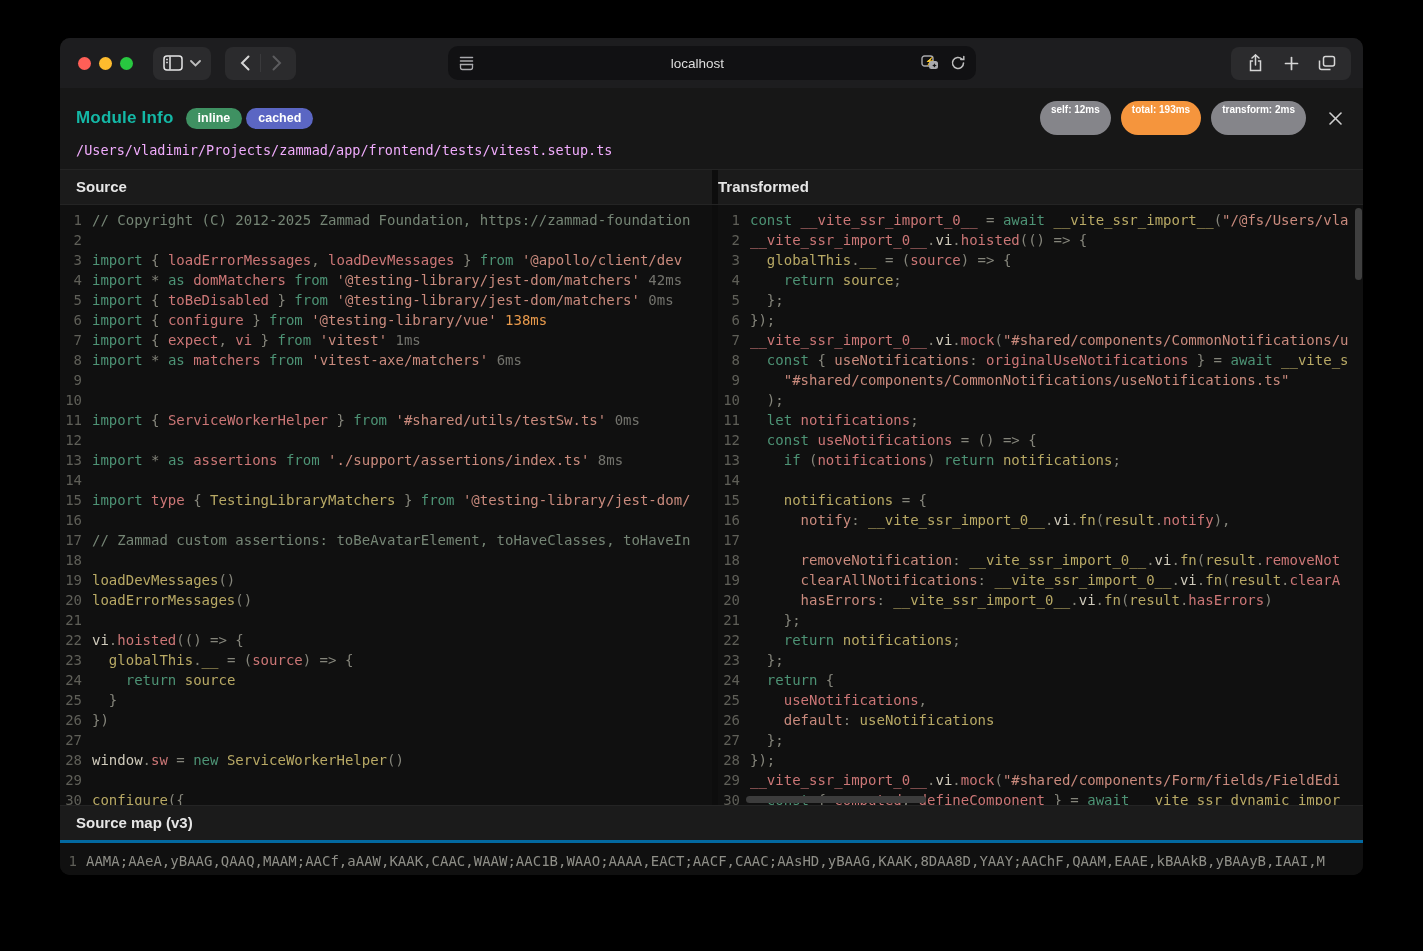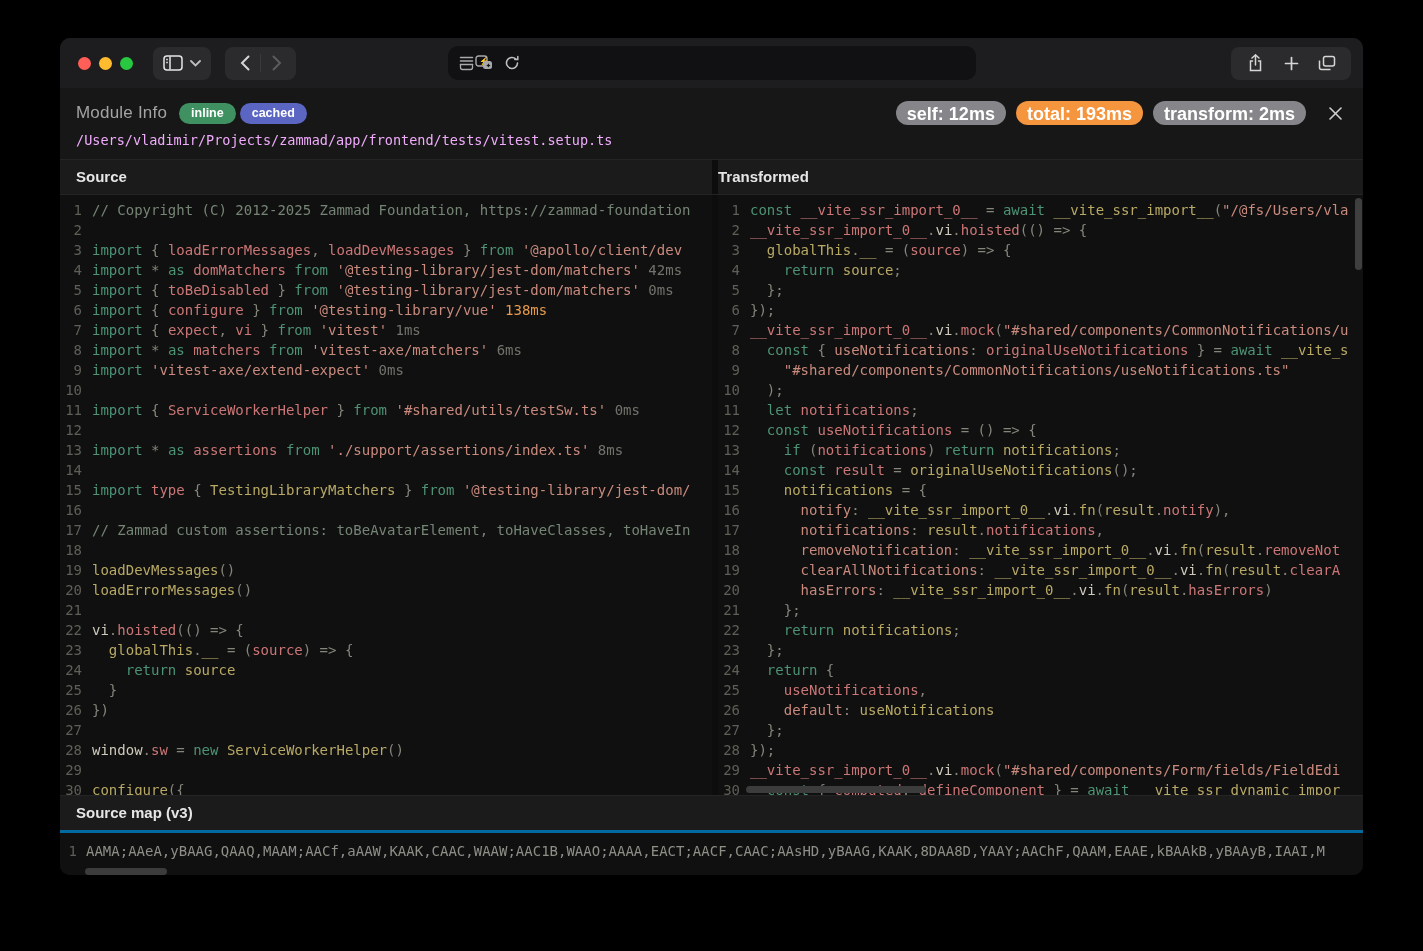--- a/index.html
+++ b/index.html
@@ -23,25 +23,25 @@
   .urlbar { position:absolute; left:50%; top:8px; transform:translateX(-50%); width:528px; height:34px;
             background:#111113; border-radius:10px; display:flex; align-items:center; padding:0 10px; }
   .urlbar .host { flex:1; text-align:center; color:#dedede; font-size:13.5px; }
   .url-right { display:flex; align-items:center; gap:10px; }
   .right-pill { margin-left:auto; padding:0 8px; gap:4px; }
   .tb-iconbtn { width:32px; height:28px; display:flex; align-items:center; justify-content:center; border-radius:6px; }
 
   
   .mod-header { background:#171717; padding:13px 16px 11px 16px; border-bottom:1px solid #242424; }
   .mod-title-row { display:flex; align-items:center; }
-  .mod-title { font-size:17px; font-weight:normal; color:#a3a3a3; letter-spacing:.2px; }
+  .mod-title { font-size:17px; font-weight:bold; color:#14b8a6; letter-spacing:.2px; }
   .badges { display:flex; gap:4px; margin-left:12px; }
   .badge { border-radius:999px; padding:3px 12px 4px; font-size:12.5px; font-weight:600; color:#fff; }
   .timings { margin-left:auto; display:flex; gap:10px; align-items:center; }
-  .timing { border-radius:999px; padding:3px 11px 0; font-size:18px; font-weight:700; color:#fff; }
+  .timing { border-radius:999px; padding:3px 11px 20px; font-size:10px; font-weight:700; color:#fff; }
   .timing.gray { background:#85858a; }
   .timing.orange { background:#f5953d; }
   .close-btn { margin-left:22px; margin-right:4px; color:#cfcfcf; cursor:pointer; line-height:0; }
   .mod-path { margin-top:7px; font-family:"DejaVu Sans Mono", monospace; font-size:13.5px; color:#f0abfc; white-space:nowrap; overflow:hidden; }
 
   
   .panel-headers { display:grid; grid-template-columns:652px 1fr; background:#1b1b1b; border-bottom:1px solid #242424; }
   .panel-header { font-size:15px; font-weight:bold; color:#e6e6e6; padding:8px 16px 9px; }
   .panel-header.right { border-left:6px solid #0d0d0d; padding-left:0; }
 
@@ -121,20 +121,21 @@
 
     <div class="urlbar">
       <span class="icon">
         <svg width="17" height="15" viewBox="0 0 17 15" fill="none" stroke="#a9a9ad" stroke-width="1.5" stroke-linecap="round">
           <path d="M2.5 1.5 h12"></path>
             <path d="M2.5 5 h12"></path>
             <path d="M2.5 8.5 h12"></path>
           <path d="M2.5 8.5 v3 a2 2 0 0 0 2 2 h8 a2 2 0 0 0 2-2 v-3" stroke-width="1.3"></path>
         </svg>
       </span>
+      <span class="host">localhost</span>
       <span class="url-right">
         <span class="icon">
           <svg width="19" height="16" viewBox="0 0 19 16" fill="none">
             <rect x="1" y="1" width="11" height="10" rx="2.5" stroke="#a9a9ad" stroke-width="1.4"></rect>
             <text x="4" y="9" font-size="8" fill="#a9a9ad" font-family="sans-serif">⚡</text>
             <rect x="8" y="6" width="9" height="8" rx="2.5" fill="#a9a9ad"></rect>
             <text x="10.5" y="12.5" font-size="7" fill="#111" font-family="sans-serif">✦</text>
           </svg>
         </span>
         <span class="icon">
@@ -199,21 +200,21 @@
   <div class="code-wrap">
     <div class="code-panel" id="source-code">
         <div class="code-line"><span class="ln">1</span><span class="lc"><span class="tok-m">// Copyright (C) 2012-2025 Zammad Foundation, https://zammad-foundation</span></span></div>
         <div class="code-line"><span class="ln">2</span><span class="lc"></span></div>
         <div class="code-line"><span class="ln">3</span><span class="lc"><span class="tok-k">import</span><span class="tok-p"> { </span><span class="tok-r">loadErrorMessages</span><span class="tok-p">, </span><span class="tok-r">loadDevMessages</span><span class="tok-p"> } </span><span class="tok-k">from</span><span class="tok-p"> </span><span class="tok-s">'@apollo/client/dev</span></span></div>
         <div class="code-line"><span class="ln">4</span><span class="lc"><span class="tok-k">import</span><span class="tok-p"> * </span><span class="tok-k">as</span><span class="tok-p"> </span><span class="tok-r">domMatchers</span><span class="tok-p"> </span><span class="tok-k">from</span><span class="tok-p"> </span><span class="tok-s">'@testing-library/jest-dom/matchers'</span><span class="tok-t"> 42ms</span></span></div>
         <div class="code-line"><span class="ln">5</span><span class="lc"><span class="tok-k">import</span><span class="tok-p"> { </span><span class="tok-r">toBeDisabled</span><span class="tok-p"> } </span><span class="tok-k">from</span><span class="tok-p"> </span><span class="tok-s">'@testing-library/jest-dom/matchers'</span><span class="tok-t"> 0ms</span></span></div>
         <div class="code-line"><span class="ln">6</span><span class="lc"><span class="tok-k">import</span><span class="tok-p"> { </span><span class="tok-r">configure</span><span class="tok-p"> } </span><span class="tok-k">from</span><span class="tok-p"> </span><span class="tok-s">'@testing-library/vue'</span><span class="tok-o"> 138ms</span></span></div>
         <div class="code-line"><span class="ln">7</span><span class="lc"><span class="tok-k">import</span><span class="tok-p"> { </span><span class="tok-r">expect</span><span class="tok-p">, </span><span class="tok-r">vi</span><span class="tok-p"> } </span><span class="tok-k">from</span><span class="tok-p"> </span><span class="tok-s">'vitest'</span><span class="tok-t"> 1ms</span></span></div>
         <div class="code-line"><span class="ln">8</span><span class="lc"><span class="tok-k">import</span><span class="tok-p"> * </span><span class="tok-k">as</span><span class="tok-p"> </span><span class="tok-r">matchers</span><span class="tok-p"> </span><span class="tok-k">from</span><span class="tok-p"> </span><span class="tok-s">'vitest-axe/matchers'</span><span class="tok-t"> 6ms</span></span></div>
-        <div class="code-line"><span class="ln">9</span><span class="lc"><span class="tok-k">import</span><span class="tok-p"> </span><span class="tok-s">'vitest-axe/extend-expect'</span><span class="tok-t"> 0ms</span></span></div>
+        <div class="code-line"><span class="ln">9</span></div>
         <div class="code-line"><span class="ln">10</span><span class="lc"></span></div>
         <div class="code-line"><span class="ln">11</span><span class="lc"><span class="tok-k">import</span><span class="tok-p"> { </span><span class="tok-r">ServiceWorkerHelper</span><span class="tok-p"> } </span><span class="tok-k">from</span><span class="tok-p"> </span><span class="tok-s">'#shared/utils/testSw.ts'</span><span class="tok-t"> 0ms</span></span></div>
         <div class="code-line"><span class="ln">12</span><span class="lc"></span></div>
         <div class="code-line"><span class="ln">13</span><span class="lc"><span class="tok-k">import</span><span class="tok-p"> * </span><span class="tok-k">as</span><span class="tok-p"> </span><span class="tok-r">assertions</span><span class="tok-p"> </span><span class="tok-k">from</span><span class="tok-p"> </span><span class="tok-s">'./support/assertions/index.ts'</span><span class="tok-t"> 8ms</span></span></div>
         <div class="code-line"><span class="ln">14</span><span class="lc"></span></div>
         <div class="code-line"><span class="ln">15</span><span class="lc"><span class="tok-k">import</span><span class="tok-p"> </span><span class="tok-r">type</span><span class="tok-p"> { </span><span class="tok-y">TestingLibraryMatchers</span><span class="tok-p"> } </span><span class="tok-k">from</span><span class="tok-p"> </span><span class="tok-s">'@testing-library/jest-dom/</span></span></div>
         <div class="code-line"><span class="ln">16</span><span class="lc"></span></div>
         <div class="code-line"><span class="ln">17</span><span class="lc"><span class="tok-m">// Zammad custom assertions: toBeAvatarElement, toHaveClasses, toHaveIn</span></span></div>
         <div class="code-line"><span class="ln">18</span><span class="lc"></span></div>
         <div class="code-line"><span class="ln">19</span><span class="lc"><span class="tok-y">loadDevMessages</span><span class="tok-p">()</span></span></div>
@@ -238,24 +239,24 @@
         <div class="code-line"><span class="ln">4</span><span class="lc"><span class="tok-p">    </span><span class="tok-k">return</span><span class="tok-p"> </span><span class="tok-y">source</span><span class="tok-p">;</span></span></div>
         <div class="code-line"><span class="ln">5</span><span class="lc"><span class="tok-p">  };</span></span></div>
         <div class="code-line"><span class="ln">6</span><span class="lc"><span class="tok-p">});</span></span></div>
         <div class="code-line"><span class="ln">7</span><span class="lc"><span class="tok-r">__vite_ssr_import_0__</span><span class="tok-p">.</span><span class="tok-w">vi</span><span class="tok-p">.</span><span class="tok-r">mock</span><span class="tok-p">(</span><span class="tok-s">"#shared/components/CommonNotifications/u</span></span></div>
         <div class="code-line"><span class="ln">8</span><span class="lc"><span class="tok-p">  </span><span class="tok-k">const</span><span class="tok-p"> { </span><span class="tok-s">useNotifications</span><span class="tok-p">: </span><span class="tok-r">originalUseNotifications</span><span class="tok-p"> } = </span><span class="tok-k">await</span><span class="tok-p"> </span><span class="tok-y">__vite_s</span></span></div>
         <div class="code-line"><span class="ln">9</span><span class="lc"><span class="tok-p">    </span><span class="tok-s">"#shared/components/CommonNotifications/useNotifications.ts"</span></span></div>
         <div class="code-line"><span class="ln">10</span><span class="lc"><span class="tok-p">  );</span></span></div>
         <div class="code-line"><span class="ln">11</span><span class="lc"><span class="tok-p">  </span><span class="tok-k">let</span><span class="tok-p"> </span><span class="tok-r">notifications</span><span class="tok-p">;</span></span></div>
         <div class="code-line"><span class="ln">12</span><span class="lc"><span class="tok-p">  </span><span class="tok-k">const</span><span class="tok-p"> </span><span class="tok-r">useNotifications</span><span class="tok-p"> = () =&gt; {</span></span></div>
         <div class="code-line"><span class="ln">13</span><span class="lc"><span class="tok-p">    </span><span class="tok-k">if</span><span class="tok-p"> (</span><span class="tok-r">notifications</span><span class="tok-p">) </span><span class="tok-k">return</span><span class="tok-p"> </span><span class="tok-y">notifications</span><span class="tok-p">;</span></span></div>
-        <div class="code-line"><span class="ln">14</span><span class="lc"><span class="tok-p">    </span><span class="tok-k">const</span><span class="tok-p"> </span><span class="tok-r">result</span><span class="tok-p"> = </span><span class="tok-y">originalUseNotifications</span><span class="tok-p">();</span></span></div>
+        <div class="code-line"><span class="ln">14</span></div>
         <div class="code-line"><span class="ln">15</span><span class="lc"><span class="tok-p">    </span><span class="tok-y">notifications</span><span class="tok-p"> = {</span></span></div>
         <div class="code-line"><span class="ln">16</span><span class="lc"><span class="tok-p">      </span><span class="tok-s">notify</span><span class="tok-p">: </span><span class="tok-y">__vite_ssr_import_0__</span><span class="tok-p">.</span><span class="tok-w">vi</span><span class="tok-p">.</span><span class="tok-y">fn</span><span class="tok-p">(</span><span class="tok-y">result</span><span class="tok-p">.</span><span class="tok-r">notify</span><span class="tok-p">),</span></span></div>
-        <div class="code-line"><span class="ln">17</span><span class="lc"><span class="tok-p">      </span><span class="tok-s">notifications</span><span class="tok-p">: </span><span class="tok-y">result</span><span class="tok-p">.</span><span class="tok-r">notifications</span><span class="tok-p">,</span></span></div>
+        <div class="code-line"><span class="ln">17</span></div>
         <div class="code-line"><span class="ln">18</span><span class="lc"><span class="tok-p">      </span><span class="tok-s">removeNotification</span><span class="tok-p">: </span><span class="tok-y">__vite_ssr_import_0__</span><span class="tok-p">.</span><span class="tok-w">vi</span><span class="tok-p">.</span><span class="tok-y">fn</span><span class="tok-p">(</span><span class="tok-y">result</span><span class="tok-p">.</span><span class="tok-r">removeNot</span></span></div>
         <div class="code-line"><span class="ln">19</span><span class="lc"><span class="tok-p">      </span><span class="tok-s">clearAllNotifications</span><span class="tok-p">: </span><span class="tok-y">__vite_ssr_import_0__</span><span class="tok-p">.</span><span class="tok-w">vi</span><span class="tok-p">.</span><span class="tok-y">fn</span><span class="tok-p">(</span><span class="tok-y">result</span><span class="tok-p">.</span><span class="tok-r">clearA</span></span></div>
         <div class="code-line"><span class="ln">20</span><span class="lc"><span class="tok-p">      </span><span class="tok-s">hasErrors</span><span class="tok-p">: </span><span class="tok-y">__vite_ssr_import_0__</span><span class="tok-p">.</span><span class="tok-w">vi</span><span class="tok-p">.</span><span class="tok-y">fn</span><span class="tok-p">(</span><span class="tok-y">result</span><span class="tok-p">.</span><span class="tok-r">hasErrors</span><span class="tok-p">)</span></span></div>
         <div class="code-line"><span class="ln">21</span><span class="lc"><span class="tok-p">    };</span></span></div>
         <div class="code-line"><span class="ln">22</span><span class="lc"><span class="tok-p">    </span><span class="tok-k">return</span><span class="tok-p"> </span><span class="tok-y">notifications</span><span class="tok-p">;</span></span></div>
         <div class="code-line"><span class="ln">23</span><span class="lc"><span class="tok-p">  };</span></span></div>
         <div class="code-line"><span class="ln">24</span><span class="lc"><span class="tok-p">  </span><span class="tok-k">return</span><span class="tok-p"> {</span></span></div>
         <div class="code-line"><span class="ln">25</span><span class="lc"><span class="tok-p">    </span><span class="tok-r">useNotifications</span><span class="tok-p">,</span></span></div>
         <div class="code-line"><span class="ln">26</span><span class="lc"><span class="tok-p">    </span><span class="tok-s">default</span><span class="tok-p">: </span><span class="tok-y">useNotifications</span></span></div>
         <div class="code-line"><span class="ln">27</span><span class="lc"><span class="tok-p">  };</span></span></div>

